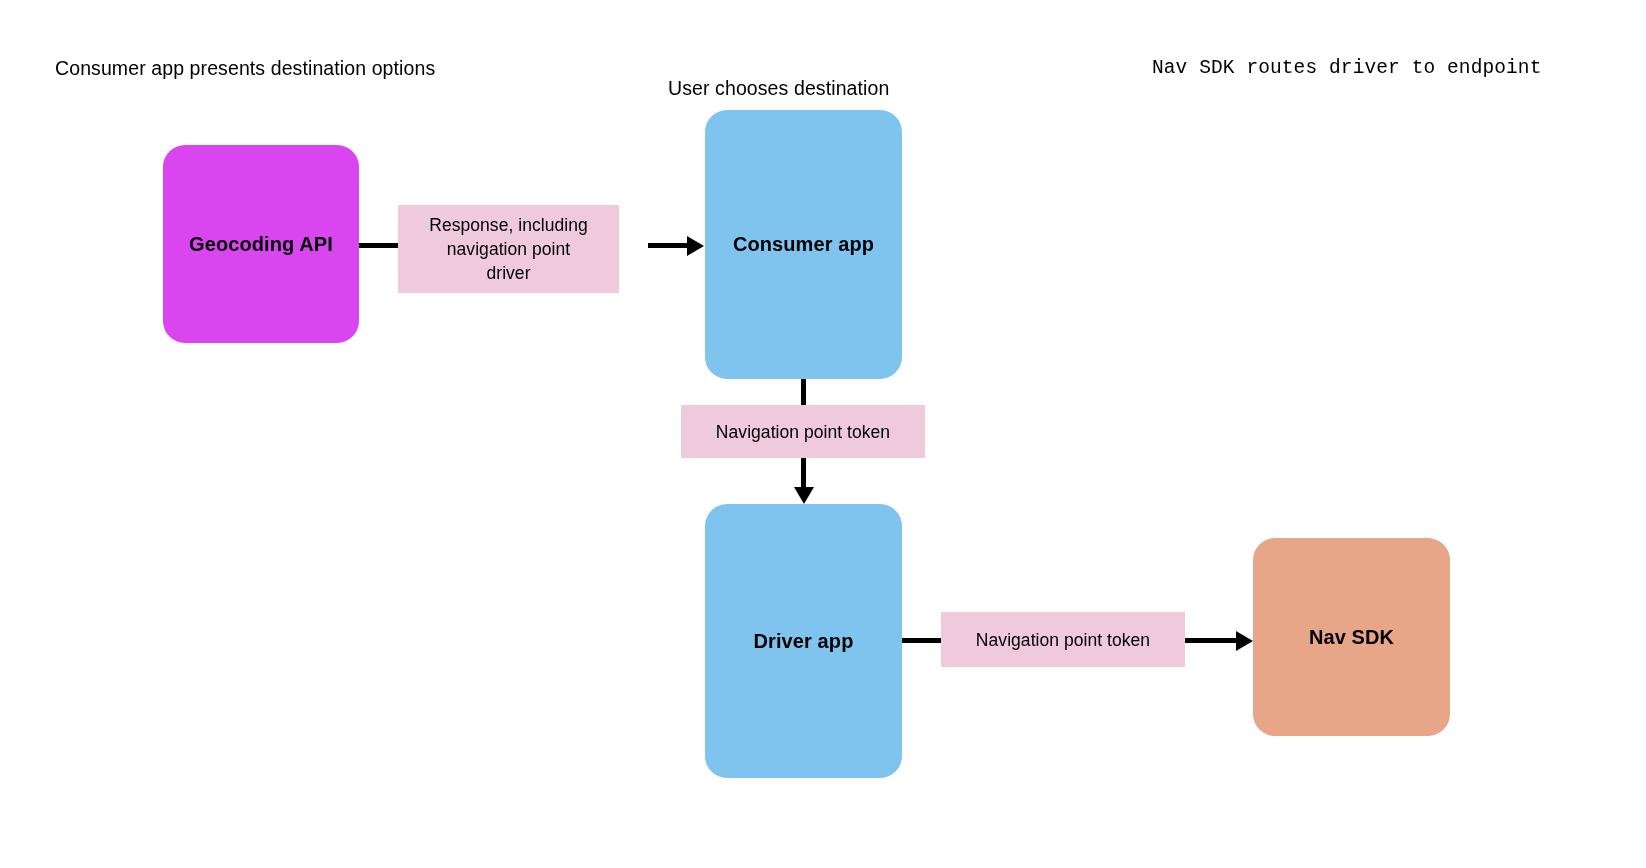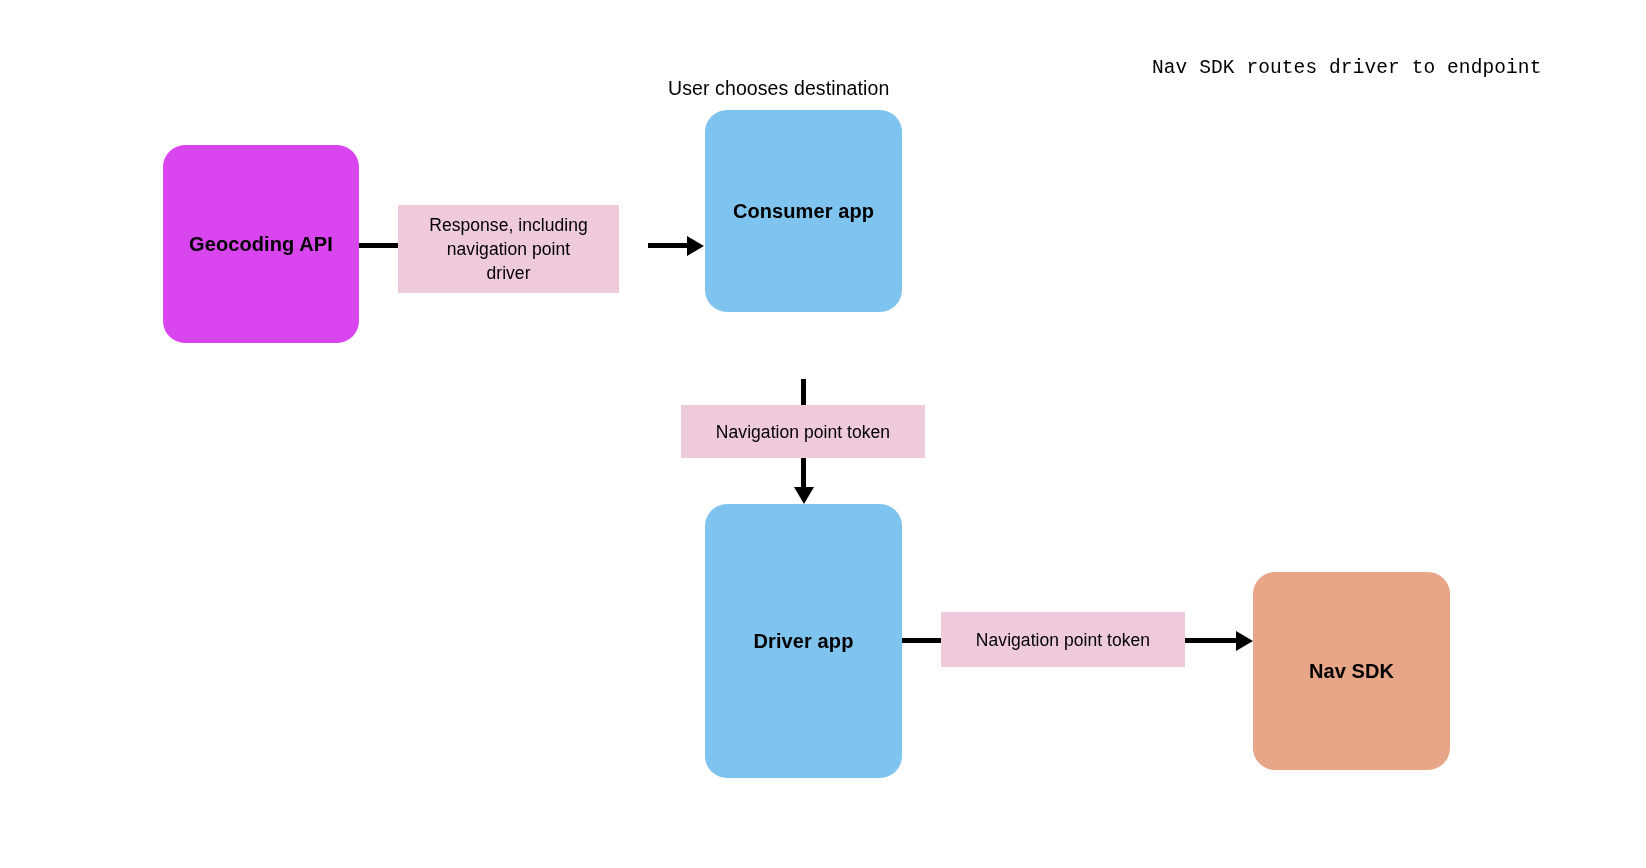--- a/index.html
+++ b/index.html
@@ -48,33 +48,32 @@
     text-align: center;
     letter-spacing: 0.1px;
   }
   #node-geocoding {
     left: 163px;  top: 145px;
     width: 196px; height: 198px;
     background: #d946ef;
   }
   #node-consumer {
     left: 705px;  top: 110px;
-    width: 197px; height: 202px;
+    width: 197px; height: 269px;
     background: #7fc4ef;
   }
   #node-driver {
     left: 705px;  top: 504px;
     width: 197px; height: 274px;
     background: #7fc4ef;
   }
   #node-navsdk {
     left: 1253px; top: 538px;
     width: 197px; height: 198px;
     background: #e8a689;
-    margin-top: 34px;
   }
 
   
   .connector {
     position: absolute;
   }
   .conn-line-h {
     position: absolute;
     height: 5px;
     background: #000000;
@@ -142,20 +141,21 @@
     left: 941px; top: 612px;
     width: 244px; height: 55px;
   }
   .edge-label span { display: block; }
 </style>
 </head>
 <body>
 
 <div id="canvas">
 
+  <div class="col-header" id="header-1">Consumer app presents destination options</div>
   <div class="col-header" id="header-2">User chooses destination</div>
   <div class="col-header" id="header-3">Nav SDK routes driver to endpoint</div>
 
   <div class="node" id="node-geocoding">
     <span>Geocoding API</span>
   </div>
 
   <div class="node" id="node-consumer">
     <span>Consumer app</span>
   </div>

